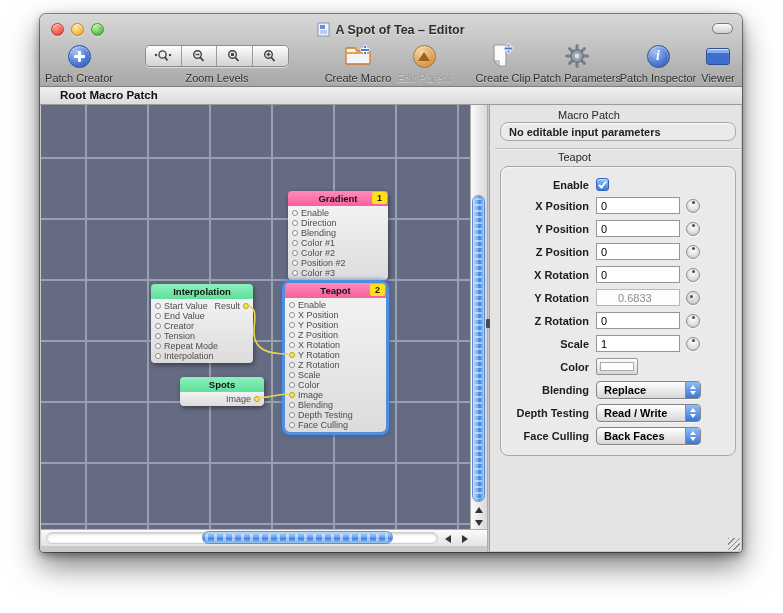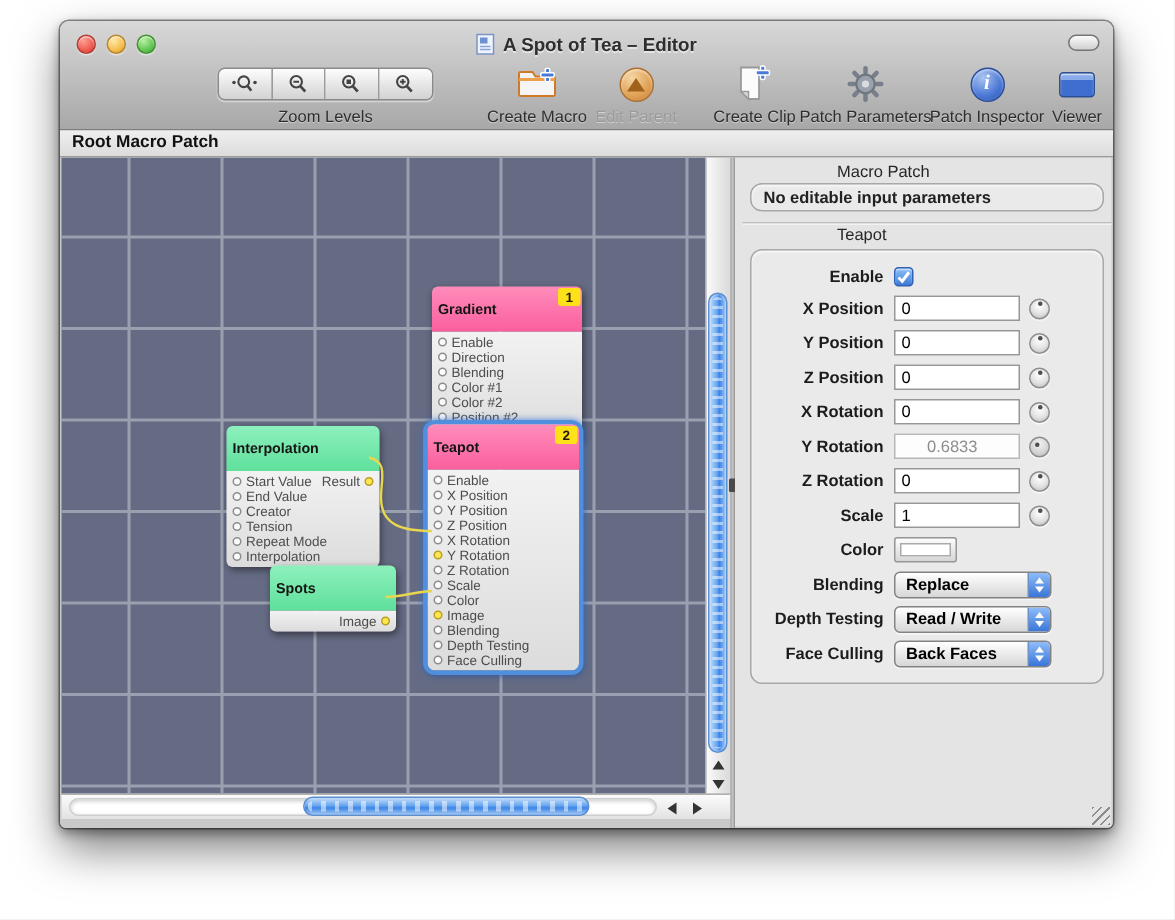--- a/index.html
+++ b/index.html
@@ -47,38 +47,38 @@
   .seg { width:36px; height:20px; background:linear-gradient(#fdfdfd,#d2d2d2); display:flex;
          align-items:center; justify-content:center; border-right:1px solid #9b9b9b; }
   .seg:last-child { border-right:none; }
   .info-i { font-family:"Liberation Serif", serif; font-style:italic; font-weight:bold; color:#fff; font-size:14px; line-height:1; }
   .viewer-rect { width:24px; height:17px; border-radius:3px; border:1px solid #2c4f94;
                  background:linear-gradient(#89abe8 0 28%, #3e6fd0 28%); box-shadow:inset 0 1px 1px rgba(255,255,255,.7); }
 
   
   .rootbar { position:absolute; left:0; top:73px; right:0; height:18px;
              background:linear-gradient(#efefef,#dcdcdc); border-bottom:1px solid #9a9a9a;
-             font-size:11.5px; font-weight:bold; color:#111; line-height:17px; padding-left:8px; }
+             font-size:11.5px; font-weight:bold; color:#111; line-height:17px; padding-left:20px; }
 
   
   .content { position:absolute; left:0; top:91px; right:0; bottom:0; background:#c9c9c9;
              border-radius:0 0 4px 4px; overflow:hidden; }
 
   .canvas-pane { position:absolute; left:1px; top:0; width:429px; height:424px; overflow:hidden;
                  background-color:#656b83;
                  background-image:linear-gradient(to right,#99a0af 2px,transparent 2px),
                                   linear-gradient(to bottom,#99a0af 2px,transparent 2px);
                  background-size:62px 62px, 61px 61px;
                  background-position:44px 0, 0 52px; }
   .wires-svg { position:absolute; left:0; top:0; z-index:5; pointer-events:none; }
 
   
   .node { position:absolute; z-index:3; border-radius:5px; box-shadow:1px 2px 5px rgba(0,0,0,.45); }
-  .nhead { height:30px; border-radius:4px 4px 0 0; display:flex; align-items:center; padding:0 4px;
-           font-weight:bold; font-size:9.5px; color:#141414; position:relative; }
+  .nhead { height:15px; border-radius:4px 4px 0 0; display:flex; align-items:center; padding:0 4px;
+           font-weight:bold; font-size:9.5px; color:#141414; position:relative;justify-content:center; }
   .nhead.pink  { background:linear-gradient(#ff8cba,#fa5f9e); }
   .nhead.green { background:linear-gradient(#8df0bd,#5fe09b); }
   .nbadge { position:absolute; right:1px; top:1px; width:15px; height:12px; background:#ffe11a;
             border-radius:2px; display:flex; align-items:center; justify-content:center;
             font-size:9px; font-weight:bold; color:#231a00; }
   .ports { background:linear-gradient(#f2f2f2,#dcdcdc); border-radius:0 0 4px 4px; padding:2px 0; }
   .prow-node { height:10px; display:flex; justify-content:space-between; align-items:center; padding:0 4px; }
   .pside { display:flex; align-items:center; gap:3px; min-width:0; }
   .pdot { width:6px; height:6px; border-radius:50%; background:#fbfbfb; border:1px solid #8d8d8d; flex:0 0 auto; }
   .pdot.conn { background:#ffe84a; border-color:#b99d28; }
@@ -178,20 +178,28 @@
         <svg width="13" height="15">
           <rect x="1" y="1" width="11" height="13" fill="#eef4fd" stroke="#7d94c2" stroke-width="1"></rect>
           <rect x="3" y="3" width="5" height="4" fill="#6f8fd0"></rect>
           <line x1="3" y1="9" x2="10" y2="9" stroke="#8aa4d6" stroke-width="1"></line>
           <line x1="3" y1="11" x2="10" y2="11" stroke="#8aa4d6" stroke-width="1"></line>
         </svg>
         <span class="title">A Spot of Tea – Editor</span>
       </div>
       <span class="pill"></span>
 
+      <div class="titem" style="left:4px; width:70px;">
+        <div class="ticon">
+            <span class="round-icon blue-circ">
+              <span class="plusbar"></span>
+            </span>
+          </div>
+        <div class="tlabel">Patch Creator</div>
+      </div>
 
       <div class="titem" style="left:105px; width:144px;">
         <div class="ticon">
           <span class="seg-ctl">
             <span class="seg">
               <svg width="18" height="14">
                 <circle cx="2" cy="6" r="1.2" fill="#444"></circle>
                   <circle cx="16" cy="6" r="1.2" fill="#444"></circle>
                 <circle cx="8.5" cy="5.5" r="3.6" fill="none" stroke="#444" stroke-width="1.4"></circle>
                 <line x1="11" y1="8.2" x2="13.5" y2="11.5" stroke="#444" stroke-width="1.8"></line>

